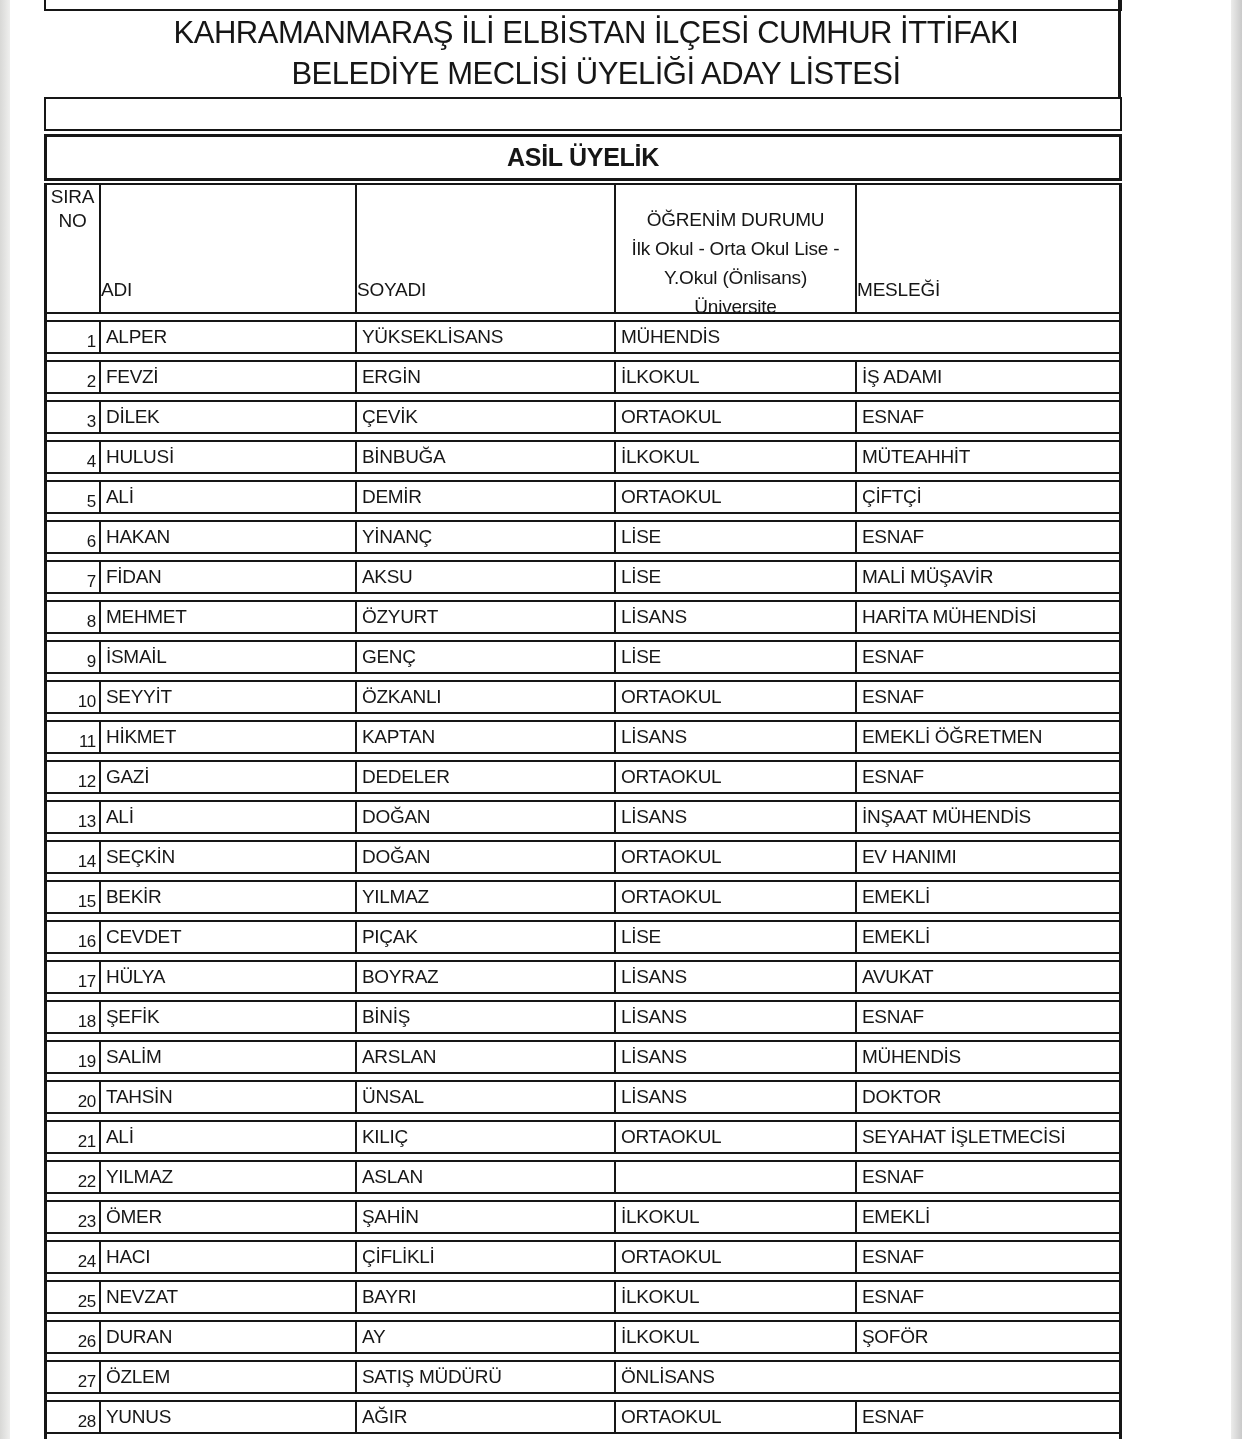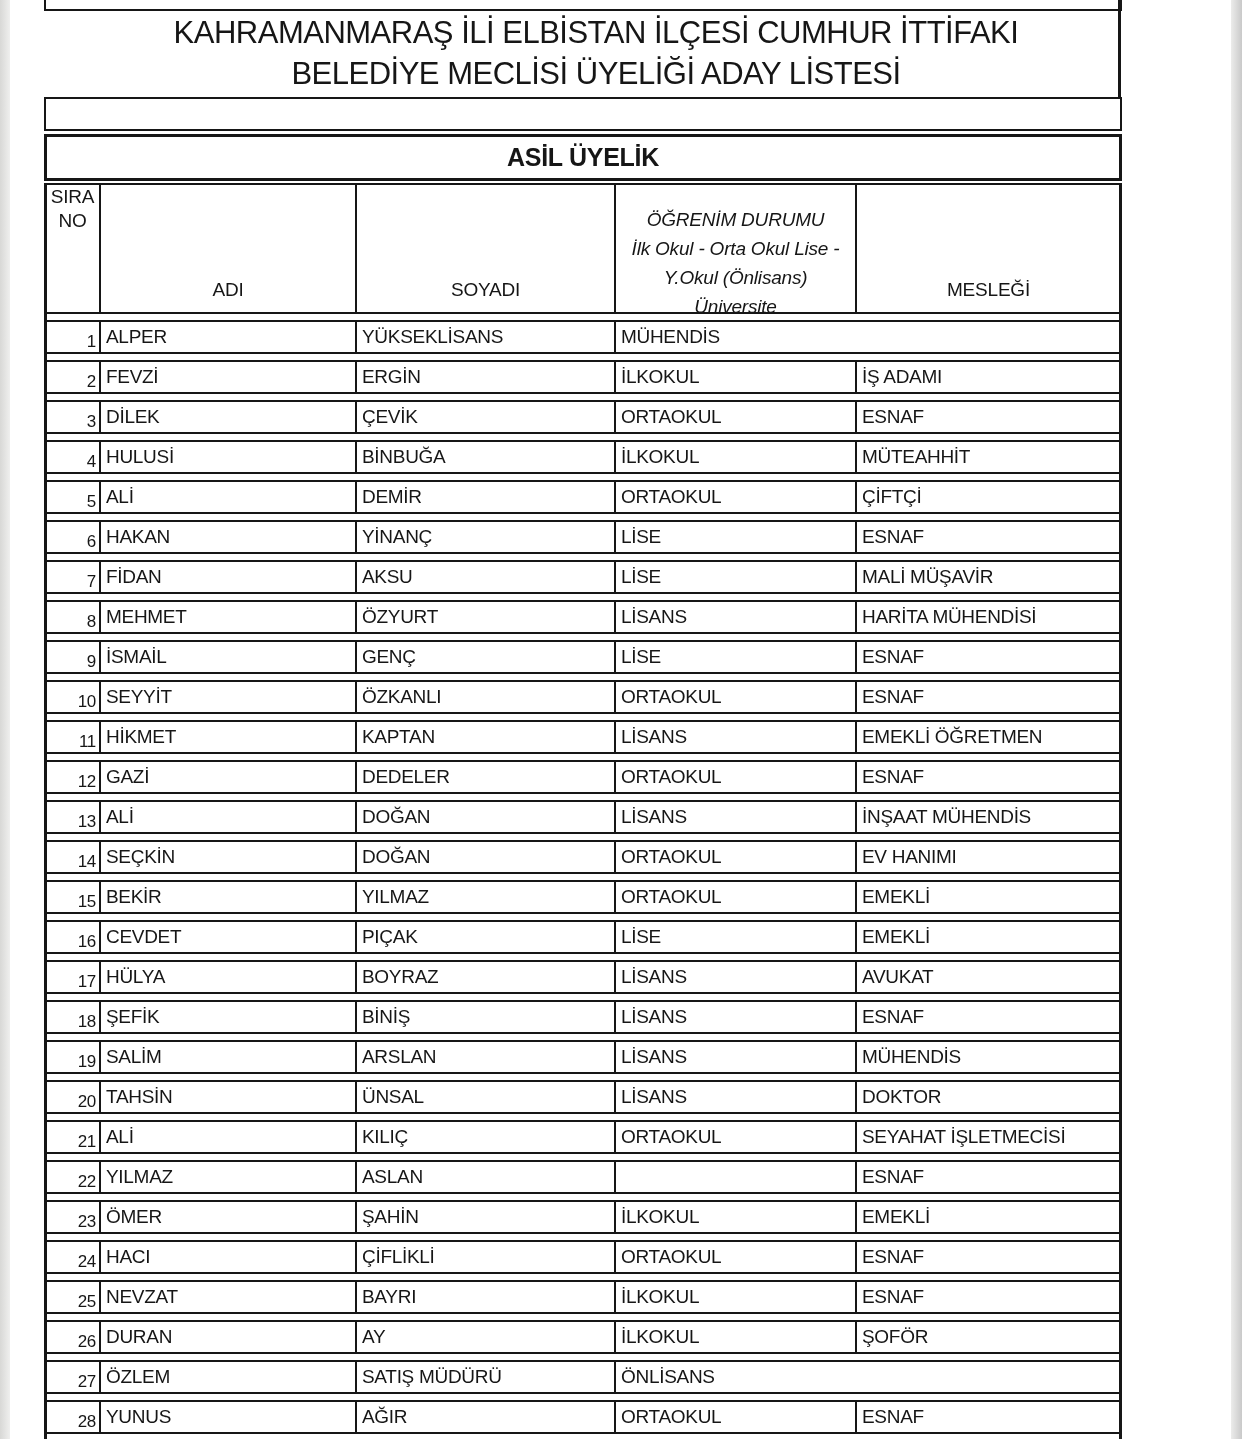--- a/index.html
+++ b/index.html
@@ -51,24 +51,24 @@
     position:absolute; left:44px; top:183px; width:1078px; height:131px;
   }
   .table-body {
     position:absolute; left:44px; top:320px; width:1078px;
   }
   .table-body .grid-row { height:34px; margin-bottom:6px; }
   .cell { border-right:2px solid #161616; overflow:hidden; }
   .cell:last-child { border-right:none; }
   .hc { font-size:19px; letter-spacing:-0.2px; }
   .hc-sira { display:flex; flex-direction:column; justify-content:flex-start; align-items:center; line-height:24px; }
-  .hc-bottom { display:flex; align-items:flex-end; justify-content:center; padding-bottom:11px; }
+  .hc-bottom { display:flex; align-items:flex-end; justify-content:flex-start; padding-bottom:11px; }
   .hc-ogrenim {
     display:flex; flex-direction:column; justify-content:center; align-items:center;
-    text-align:left; line-height:29px; padding-top:28px;font-style:italic;
+    text-align:left; line-height:29px; padding-top:28px;
   }
   .dc { display:flex; align-items:center; padding-left:5px; font-size:19px; letter-spacing:-0.3px; white-space:nowrap; }
   .dc-no { justify-content:flex-end; align-items:flex-end; padding:0 3px 2px 0; font-size:17px; line-height:17px; }
   
   .table-outline-left  { position:absolute; left:44px;   top:183px; width:3px; height:1256px; background:#161616; }
   .table-outline-right { position:absolute; left:1119px; top:183px; width:3px; height:1256px; background:#161616; }
 </style>
 </head>
 <body>
 

